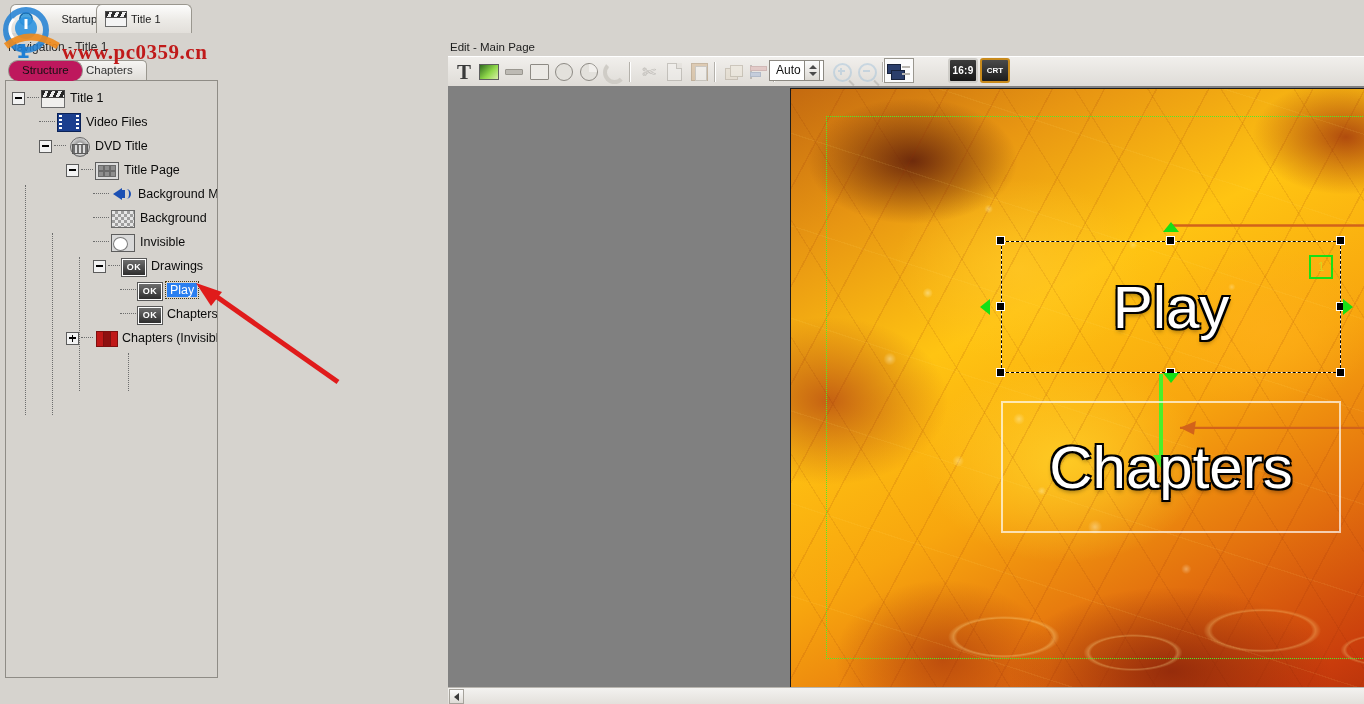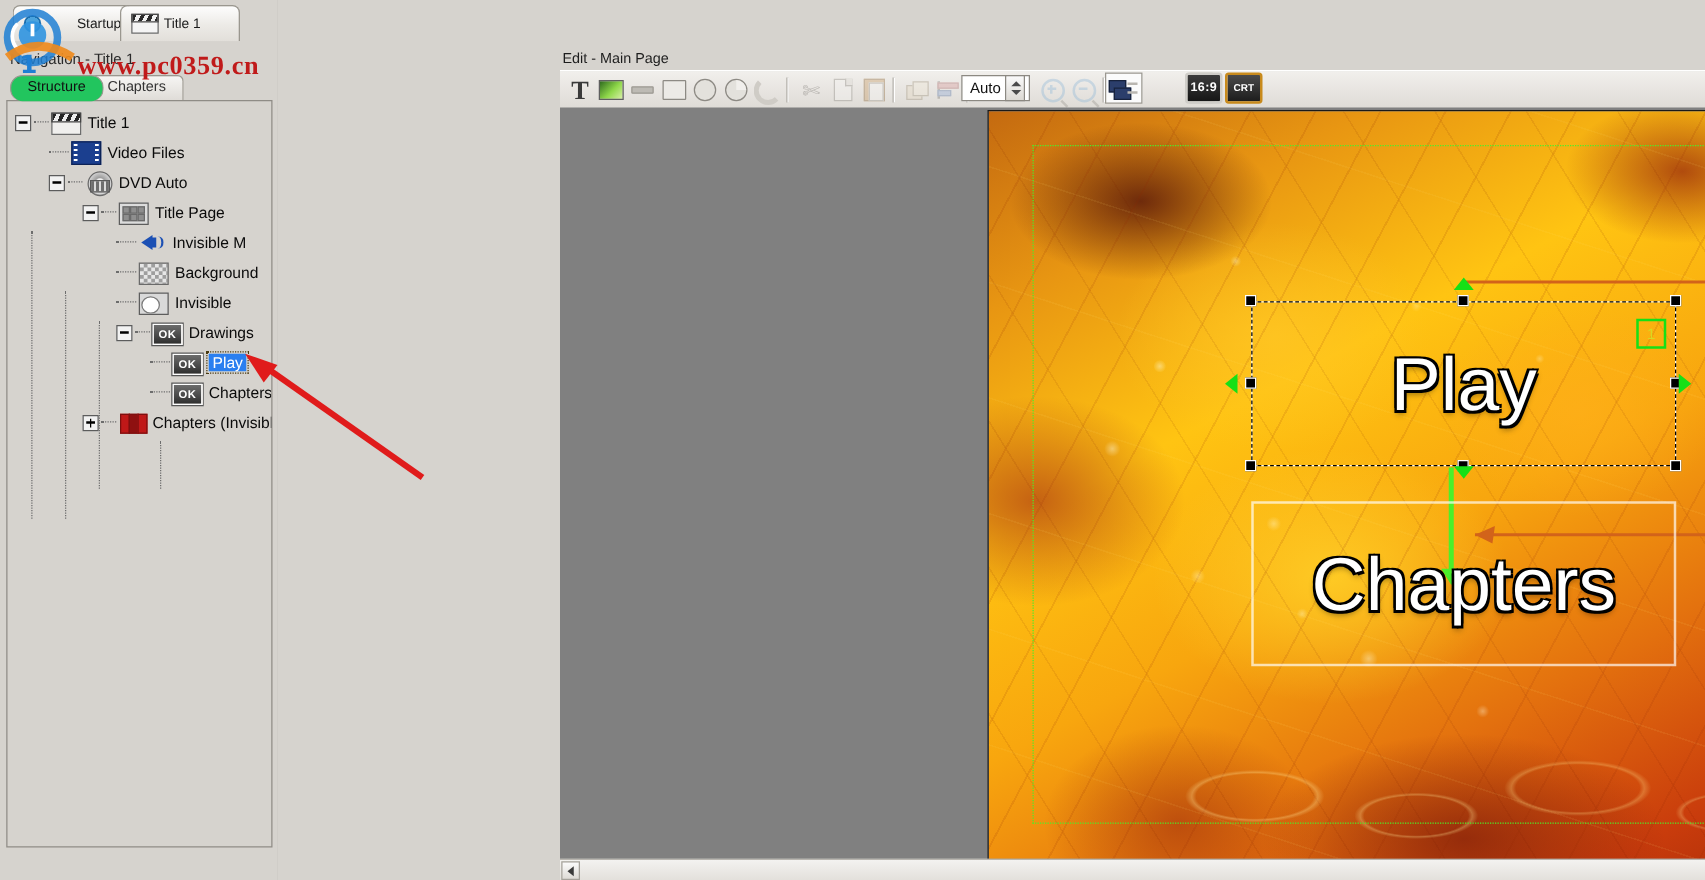--- a/index.html
+++ b/index.html
@@ -34,21 +34,21 @@
 
   #nav-header{position:absolute;left:0;top:34px;width:222px;height:26px;
     font-size:12px;color:#2a2a2a;padding:6px 0 0 8px;box-sizing:border-box;}
 
   #subtabs{position:absolute;left:0;top:60px;width:222px;height:20px;}
   .sub-tab{
     position:absolute;top:0;height:20px;line-height:19px;padding:0 13px;
     font-size:11.5px;color:#111;border:1px solid #9a978f;border-bottom:none;
     border-radius:5px 5px 0 0;white-space:nowrap;
   }
-  .sub-tab.active{left:8px;background:#22c55e;z-index:3;border-radius:10px;}
+  .sub-tab.active{left:8px;background:#be185d;z-index:3;border-radius:10px;}
   .sub-tab.idle{left:72px;background:linear-gradient(180deg,#f6f5f3,#dedbd6);color:#333;}
 
   #tree-box{position:absolute;left:5px;top:80px;width:213px;height:598px;
     background:#d6d3ce;border:1px solid #8f8c86;border-top-color:#8f8c86;box-sizing:border-box;overflow:hidden;}
 
   .trow{position:absolute;left:0;height:24px;display:flex;align-items:center;white-space:nowrap;}
   .tog{width:11px;height:11px;border:1px solid #5c5c5c;background:#f2f2f2;
        position:relative;flex:none;margin-right:2px;}
   .tog:before{content:"";position:absolute;left:2px;top:4.5px;width:7px;height:1.5px;background:#000;}
   .tog.plus:after{content:"";position:absolute;left:4.5px;top:2px;width:1.5px;height:7px;background:#000;}
@@ -300,21 +300,21 @@
       <span class="tlabel">Video Files</span>
     </div>
 
     <div class="trow" style="left:33px;top:53px;">
       <span class="tog"></span>
       <span class="dots"></span>
       <span class="ic ic-dvd">
         <span class="disc"></span>
           <span class="strip"></span>
       </span>
-      <span class="tlabel">DVD Auto</span>
+      <span class="tlabel">DVD Title</span>
     </div>
 
     <div class="trow" style="left:60px;top:77px;">
       <span class="tog"></span>
       <span class="dots"></span>
       <span class="ic ic-page">
         <span class="cell" style="left:2px;top:2px;width:4px;height:4px;"></span>
         <span class="cell" style="left:8px;top:2px;width:4px;height:4px;"></span>
         <span class="cell" style="left:14px;top:2px;width:4px;height:4px;"></span>
         <span class="cell" style="left:2px;top:8px;width:4px;height:4px;"></span>
@@ -324,21 +324,21 @@
       <span class="tlabel">Title Page</span>
     </div>
 
     <div class="trow" style="left:87px;top:101px;">
       <span class="dots long"></span>
       <span class="ic ic-spk">
         <span class="cone"></span>
           <span class="body"></span>
           <span class="wv"></span>
       </span>
-      <span class="tlabel">Invisible M</span>
+      <span class="tlabel">Background M</span>
     </div>
 
     <div class="trow" style="left:87px;top:125px;">
       <span class="dots long"></span>
       <span class="ic ic-chk"></span>
       <span class="tlabel">Background</span>
     </div>
 
     <div class="trow" style="left:87px;top:149px;">
       <span class="dots long"></span>

